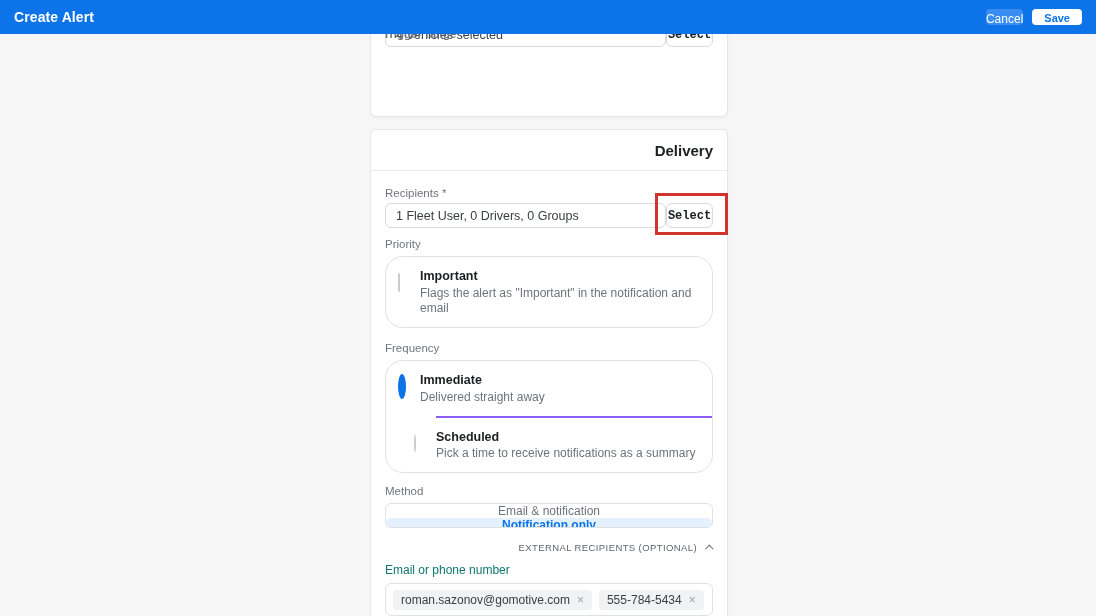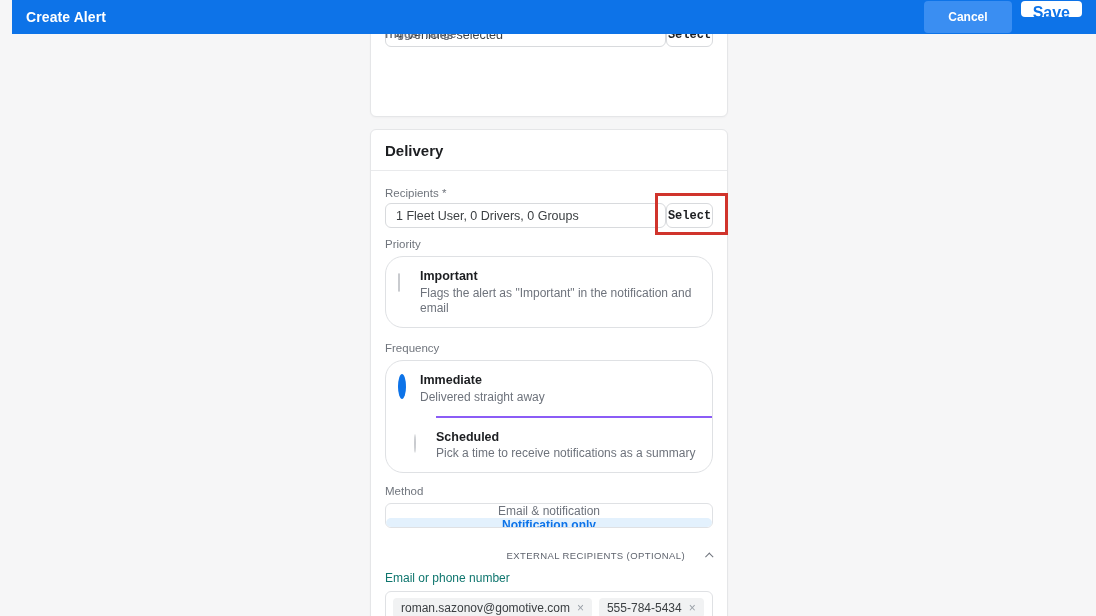--- a/index.html
+++ b/index.html
@@ -6,35 +6,35 @@
   html,body { width:1096px; height:616px; overflow:hidden; }
   body {
     font-family:"Liberation Sans", sans-serif;
     background:#f6f6f7;
     position:relative;
     color:#1c1e21;
   }
 
   
   .topbar {
-    position:absolute; top:0; left:12px; right:0; height:34px;
+    position:absolute; top:0; left:0; right:0; height:34px;
     background:#0d73e8; z-index:20;
     display:flex; align-items:center; justify-content:space-between;
     padding:0 14px;
   }
   .topbar-title { color:#fff; font-size:14px; font-weight:bold; letter-spacing:.1px; }
   .topbar-actions { display:flex; gap:9px; }
   .btn-cancel {
     background:#3a8ef2; color:#fff; border:none; border-radius:4px;
-    font-size:12px; font-weight:bold; padding:4px 24px; height:32px;
+    font-size:12px; font-weight:normal; padding:4px 0; height:16px;
     font-family:inherit; cursor:pointer; line-height:1;
   }
   .btn-save {
     background:#fff; color:#0d73e8; border:none; border-radius:4px;
-    font-size:16px; font-weight:bold; padding:4px 12px; height:16px;
+    font-size:11px; font-weight:bold; padding:4px 12px; height:16px;
     font-family:inherit; cursor:pointer; line-height:1;
   }
 
   
   .column {
     position:absolute; left:370px; top:0; width:358px; z-index:1;
   }
   .card {
     background:#fff; border:1px solid #e5e6e8; border-radius:6px;
     box-shadow:0 1px 2px rgba(0,0,0,0.03);
@@ -79,21 +79,21 @@
   .segment.selected + .segment::before { display:none; }
   .seg-method .segment.selected { flex:1.25; }
 
   
   .veh-row { position:absolute; top:51px; left:14px; right:14px; }
   .veh-label { position:absolute; top:57px; left:12px;font-weight:bold; }
   .veh-seg { position:absolute; top:104px; left:14px; right:14px; }
 
   
   .card-head {
-    padding:12px 14px 11px; border-bottom:1px solid #e9eaec;
+    padding:12px 14px 11px; border-bottom:1px solid #e9eaec;text-align:right;
   }
   .card-head h2 { font-size:15px; font-weight:bold; color:#1c1e21; }
   .card-body { padding:16px 14px 12px; }
 
   .recipients-row { position:relative; margin-top:4px;align-items:flex-end; }
   .annotation-box {
     position:absolute; top:-10px; right:-15px; width:73px; height:42px;
     border:3px solid #d0342c; pointer-events:none; z-index:5;
   }
 
@@ -110,21 +110,21 @@
   .radio { width:13px; height:13px; border:1.5px solid #c9cbcf; border-radius:50%; background:#fff; }
   .radio.on { border:4px solid #0d73e8; }
   .opt-text { min-width:0; }
   .opt-title { font-size:12.5px; font-weight:bold; color:#1c1e21; line-height:1.35; }
   .opt-desc { font-size:12px; color:#6e737c; line-height:1.3; margin-top:1px; }
 
   .section-label { margin-top:12px; }
   .seg-method { margin-top:6px;flex-direction:column; }
 
   .external-head {
-    margin-top:22px; display:flex; justify-content:flex-end; align-items:center; gap:22px;
+    margin-top:14px; display:flex; justify-content:flex-end; align-items:center; gap:10px;
     color:#5f646e; font-size:9.5px; letter-spacing:.4px; cursor:pointer;
   }
   .chevron-up {
     width:6px; height:6px; border-left:1.5px solid #6e737c; border-top:1.5px solid #6e737c;
     transform:rotate(45deg) translateY(1px); display:inline-block;
   }
   .email-label { margin-top:10px; font-size:12px; color:#0f766e; }
   .chips-input {
     margin-top:6px; border:1px solid #dfe1e4; border-radius:6px; background:#fff;
     min-height:33px; display:flex; align-items:center; gap:7px; padding:0 7px;

